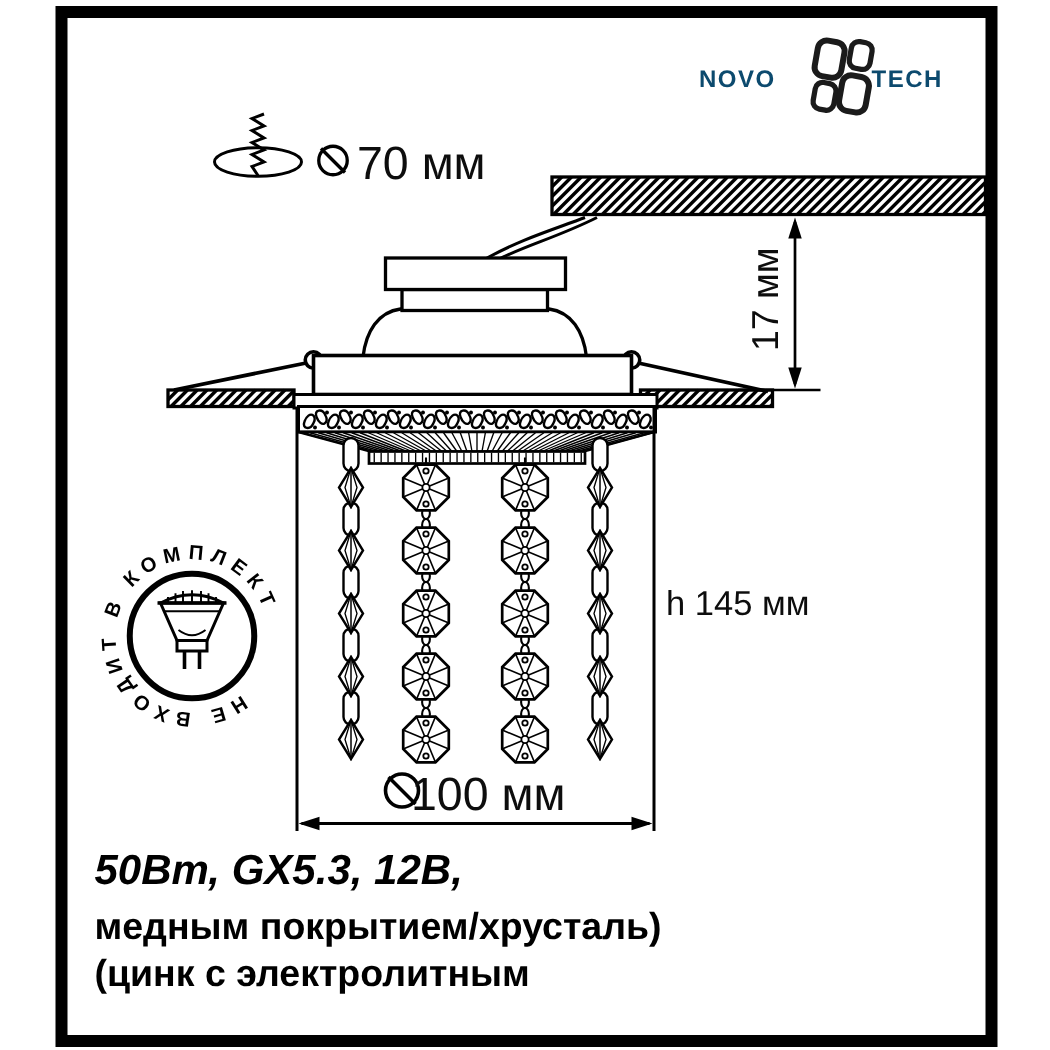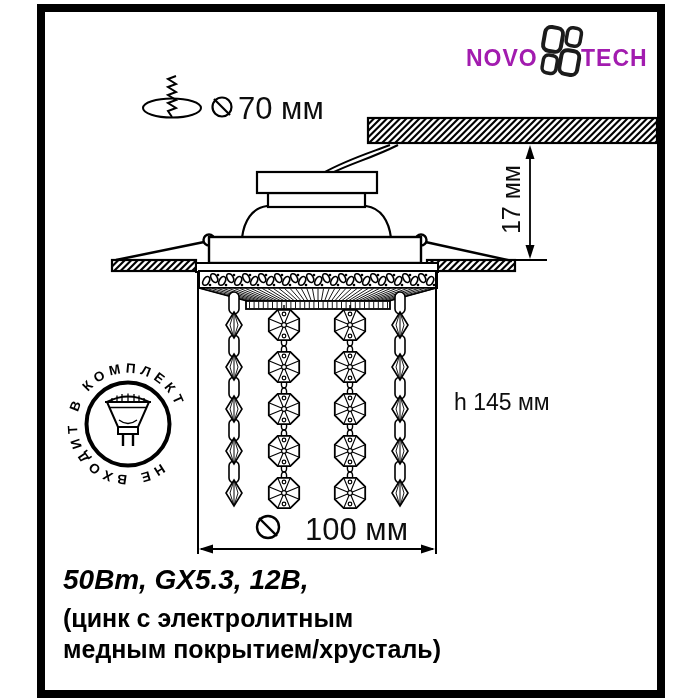--- a/index.html
+++ b/index.html
@@ -2,23 +2,23 @@
 <html><head>
 <meta charset="utf-8">
 <style>
   html,body{margin:0;padding:0;}
   body{width:700px;height:700px;position:relative;background:#fff;overflow:hidden;
        font-family:"Liberation Sans","DejaVu Sans",sans-serif;color:#000;}
   .frame{position:absolute;left:37px;top:4px;width:628px;height:694px;
          border:8px solid #000;box-sizing:border-box;}
   svg{position:absolute;left:0;top:0;}
   .t{position:absolute;white-space:nowrap;color:#0d0d0d;}
-  .brand{font-weight:700;font-size:23px;letter-spacing:1px;color:#a21caf;}
+  .brand{font-weight:700;font-size:16px;letter-spacing:1px;color:#0c4a6e;}
   .dim27{font-size:31px;}
-  .dim23{font-size:23px;margin-left:10px;}
+  .dim23{font-size:23px;}
   .rot{width:120px;text-align:center;transform:rotate(-90deg);transform-origin:center;
        font-size:25px;}
   .specs{position:absolute;left:63px;top:563px;width:505px;}
   .spec1{font-weight:700;font-style:italic;font-size:28px;line-height:34px;margin-bottom:6px;}
   .spec2{font-weight:700;font-size:25px;line-height:31px;}
   .badge-text{font-family:"Liberation Sans","DejaVu Sans",sans-serif;
               font-weight:700;font-size:13.5px;letter-spacing:4.5px;fill:#000;}
 </style>
 </head>
 <body>
@@ -533,19 +533,19 @@
 
 <div class="t brand" style="left:466px;top:45px;">NOVO</div>
 <div class="t brand" style="left:581px;top:45px;text-align:center;">TECH</div>
 
 <div class="t dim27" style="left:238px;top:91px;">70 мм</div>
 
 <div class="t rot" style="left:451px;top:185px;">17 мм</div>
 
 <div class="t dim23" style="left:444px;top:389px;">h 145 мм</div>
 
-<div class="t dim27" style="left:305px;top:512px;">100 мм</div>
+<div class="t dim27" style="left:274px;top:512px;">100 мм</div>
 
 <div class="specs">
   <div class="spec1">50Вт, GX5.3, 12В,</div>
+  <div class="spec2">медным покрытием/хрусталь)</div>
   <div class="spec2">(цинк с электролитным</div>
-  <div class="spec2">медным покрытием/хрусталь)</div>
 </div>
 
 </body></html>

